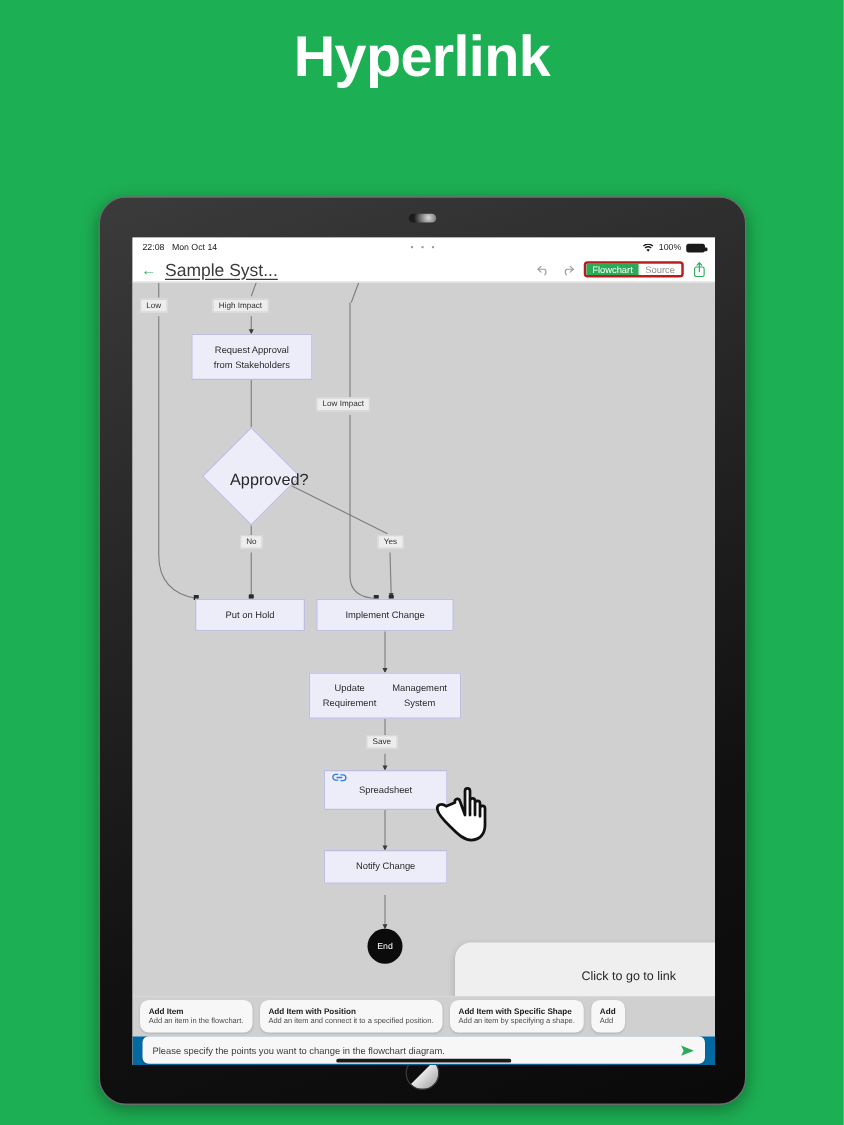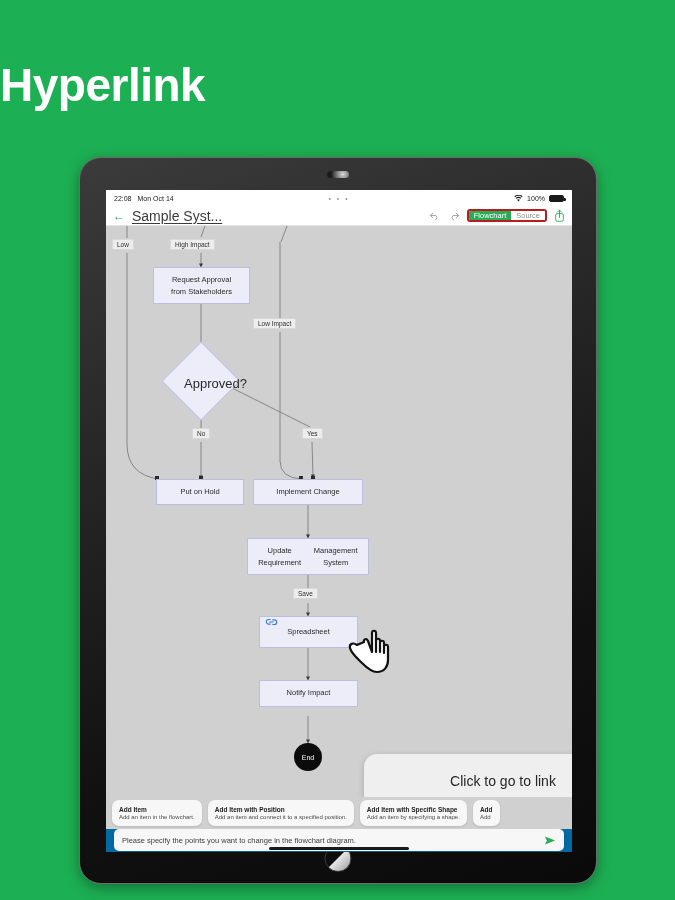--- a/index.html
+++ b/index.html
@@ -6,21 +6,21 @@
   html, body {
     width: 675px; height: 900px;
     font-family: "Liberation Sans", sans-serif;
     overflow: hidden;
   }
   body { background: #1DAF53; position: relative; }
 
   
   .promo {
     position: absolute; left: 0; top: 0; width: 675px; height: 150px;
-    display: flex; flex-direction: row; align-items: center; justify-content: flex-start;
+    display: flex; flex-direction: column; align-items: center; justify-content: flex-start;
     padding-top: 20px; color: #ffffff; text-align: right;
   }
   .promo-title {
     font-size: 46px; font-weight: bold; letter-spacing: -0.5px; line-height: 1.1;
   }
   .promo-sub {
     font-size: 31px; font-weight: normal; margin-top: 12px; line-height: 1.1;
   }
 
   
@@ -123,21 +123,21 @@
     display: flex; align-items: center; justify-content: center;
   }
   .link-ico { width: 13px; height: 10px; margin-left: 5px; display: block; }
 
   .hand-cursor { position: absolute; width: 54px; height: 62px; }
 
   .tooltip {
     position: absolute; background: #efefef; border-radius: 13px;
     box-shadow: 0 2px 6px rgba(0,0,0,.2);
     display: flex; align-items: center; justify-content: center;
-    font-size: 14px; color: #262626;
+    font-size: 10px; color: #262626;
   }
 
   
   .cards {
     position: relative; height: 32px; width: 100%; background: #d0d0d0;
     display: flex; align-items: center; gap: 6px; padding: 0 6px; overflow: hidden;
   }
   .card {
     background: #f7f7f7; border-radius: 7px; height: 26px; flex: 0 0 auto;
     padding: 3px 7px; display: flex; flex-direction: column; justify-content: center;
@@ -292,21 +292,21 @@
       </div>
 
       <div class="node" style="left:153px; top:390px; width:99px; height:32px;">
         <span>Spreadsheet</span>
         <svg class="link-ico" viewBox="0 0 18 13">
           <path d="M7.2 9.4H5a3.2 3.2 0 0 1 0-6.4h2.2M10.8 3.6H13a3.2 3.2 0 0 1 0 6.4h-2.2M6.4 6.5h5.2" fill="none" stroke="#2E7DE0" stroke-width="1.5" stroke-linecap="round"></path>
         </svg>
       </div>
 
       <div class="node" style="left:153px; top:454px; width:99px; height:27px;">
-        <span>Notify Impact</span>
+        <span>Notify Change</span>
       </div>
 
       <div class="end-node" style="left:188px; top:517px;">
         <span>End</span>
       </div>
 
       <svg class="hand-cursor" style="left:235px; top:394px;" viewBox="0 0 54 62">
         <path d="M16 25 C12 22 8 24 9 28 C10 33 17 39 21 43 C25 47 30 52 36 52 C43 52 47 47 47 40
                  L47 27 C47 24 43 24 43 27 L43 33 L43 23 C43 20 39 20 39 23 L39 32 L39 21
                  C39 18 35 18 35 21 L35 32 L35 13 C35 10 31 10 31 13 L31 32 L27 21

